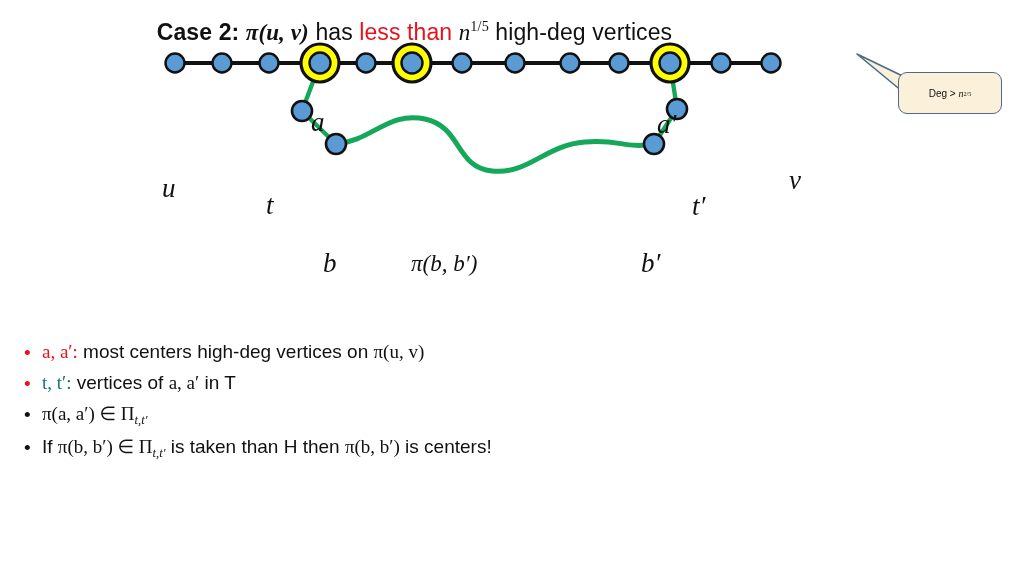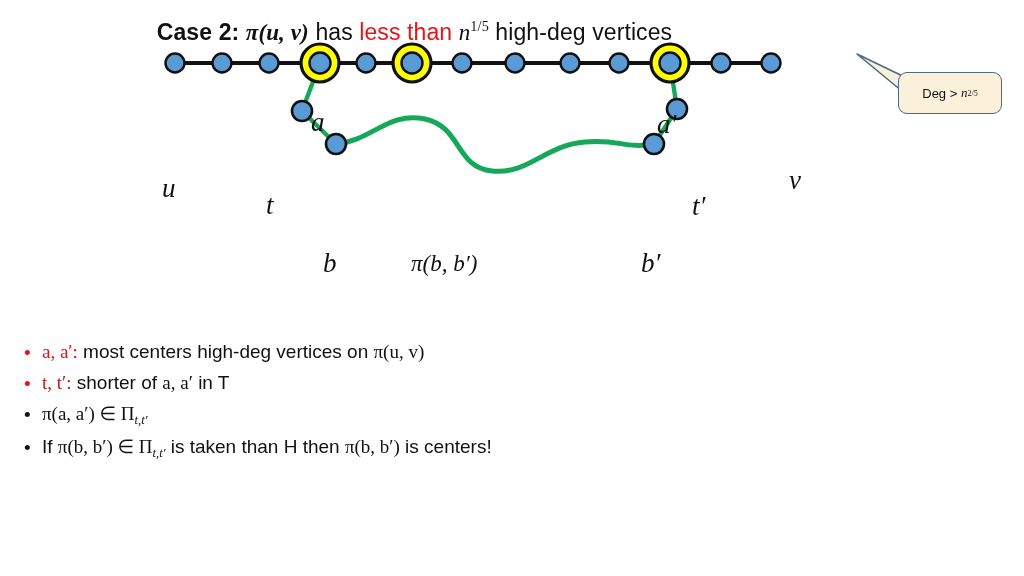--- a/index.html
+++ b/index.html
@@ -31,21 +31,21 @@
   .callout-wrap{position:absolute;left:845px;top:48px;width:175px;height:72px;}
   .callout-tail{position:absolute;left:0;top:0;}
   .callout{
     position:absolute;left:53px;top:24px;
     width:104px;height:42px;
     background:#fbf0d9;
     border:1.6px solid #4a6b8a;
     border-radius:9px;
     box-sizing:border-box;
     display:flex;align-items:center;justify-content:center;
-    font-size:13px;
+    font-size:10px;
     white-space:nowrap;
   }
   .callout .mi-lite{font-family:"Liberation Serif",serif;font-style:italic;}
 
   
   .figure{position:absolute;left:0;top:95px;width:1024px;height:200px;}
   .glabel{
     position:absolute;
     font-family:"Liberation Serif", serif;
     font-style:italic;
@@ -158,21 +158,21 @@
       </div>
   </div>
 
   <div class="bullets" id="bullets">
       <div class="bline">
         <span class="bdot" style="color: rgb(232, 18, 26);">•</span>
         <span class="btext"><span class="mi-lite" style="color: rgb(232, 18, 26);">a, a′:</span><span> most centers high-deg vertices on </span><span class="mi-lite">π(u, v)</span></span>
       </div>
       <div class="bline">
         <span class="bdot" style="color: rgb(232, 18, 26);">•</span>
-        <span class="btext"><span class="mi-lite" style="color: #b91c1c;">t, t′:</span><span>   shorter of </span><span class="mi-lite">a, a′</span><span>  in T</span></span>
+        <span class="btext"><span class="mi-lite" style="color: #0f766e;">t, t′:</span><span>   vertices of </span><span class="mi-lite">a, a′</span><span>  in T</span></span>
       </div>
       <div class="bline">
         <span class="bdot" style="color: rgb(17, 17, 17);">•</span>
         <span class="btext"><span class="mi-lite">π(a, a′) ∈ Π</span><sub class="sb">t,t′</sub></span>
       </div>
       <div class="bline">
         <span class="bdot" style="color: rgb(17, 17, 17);">•</span>
         <span class="btext"><span>If </span><span class="mi-lite">π(b, b′) ∈ Π</span><sub class="sb">t,t′</sub><span> is taken than H then </span><span class="mi-lite">π(b, b′)</span><span> is centers!</span></span>
       </div>
     </div>

